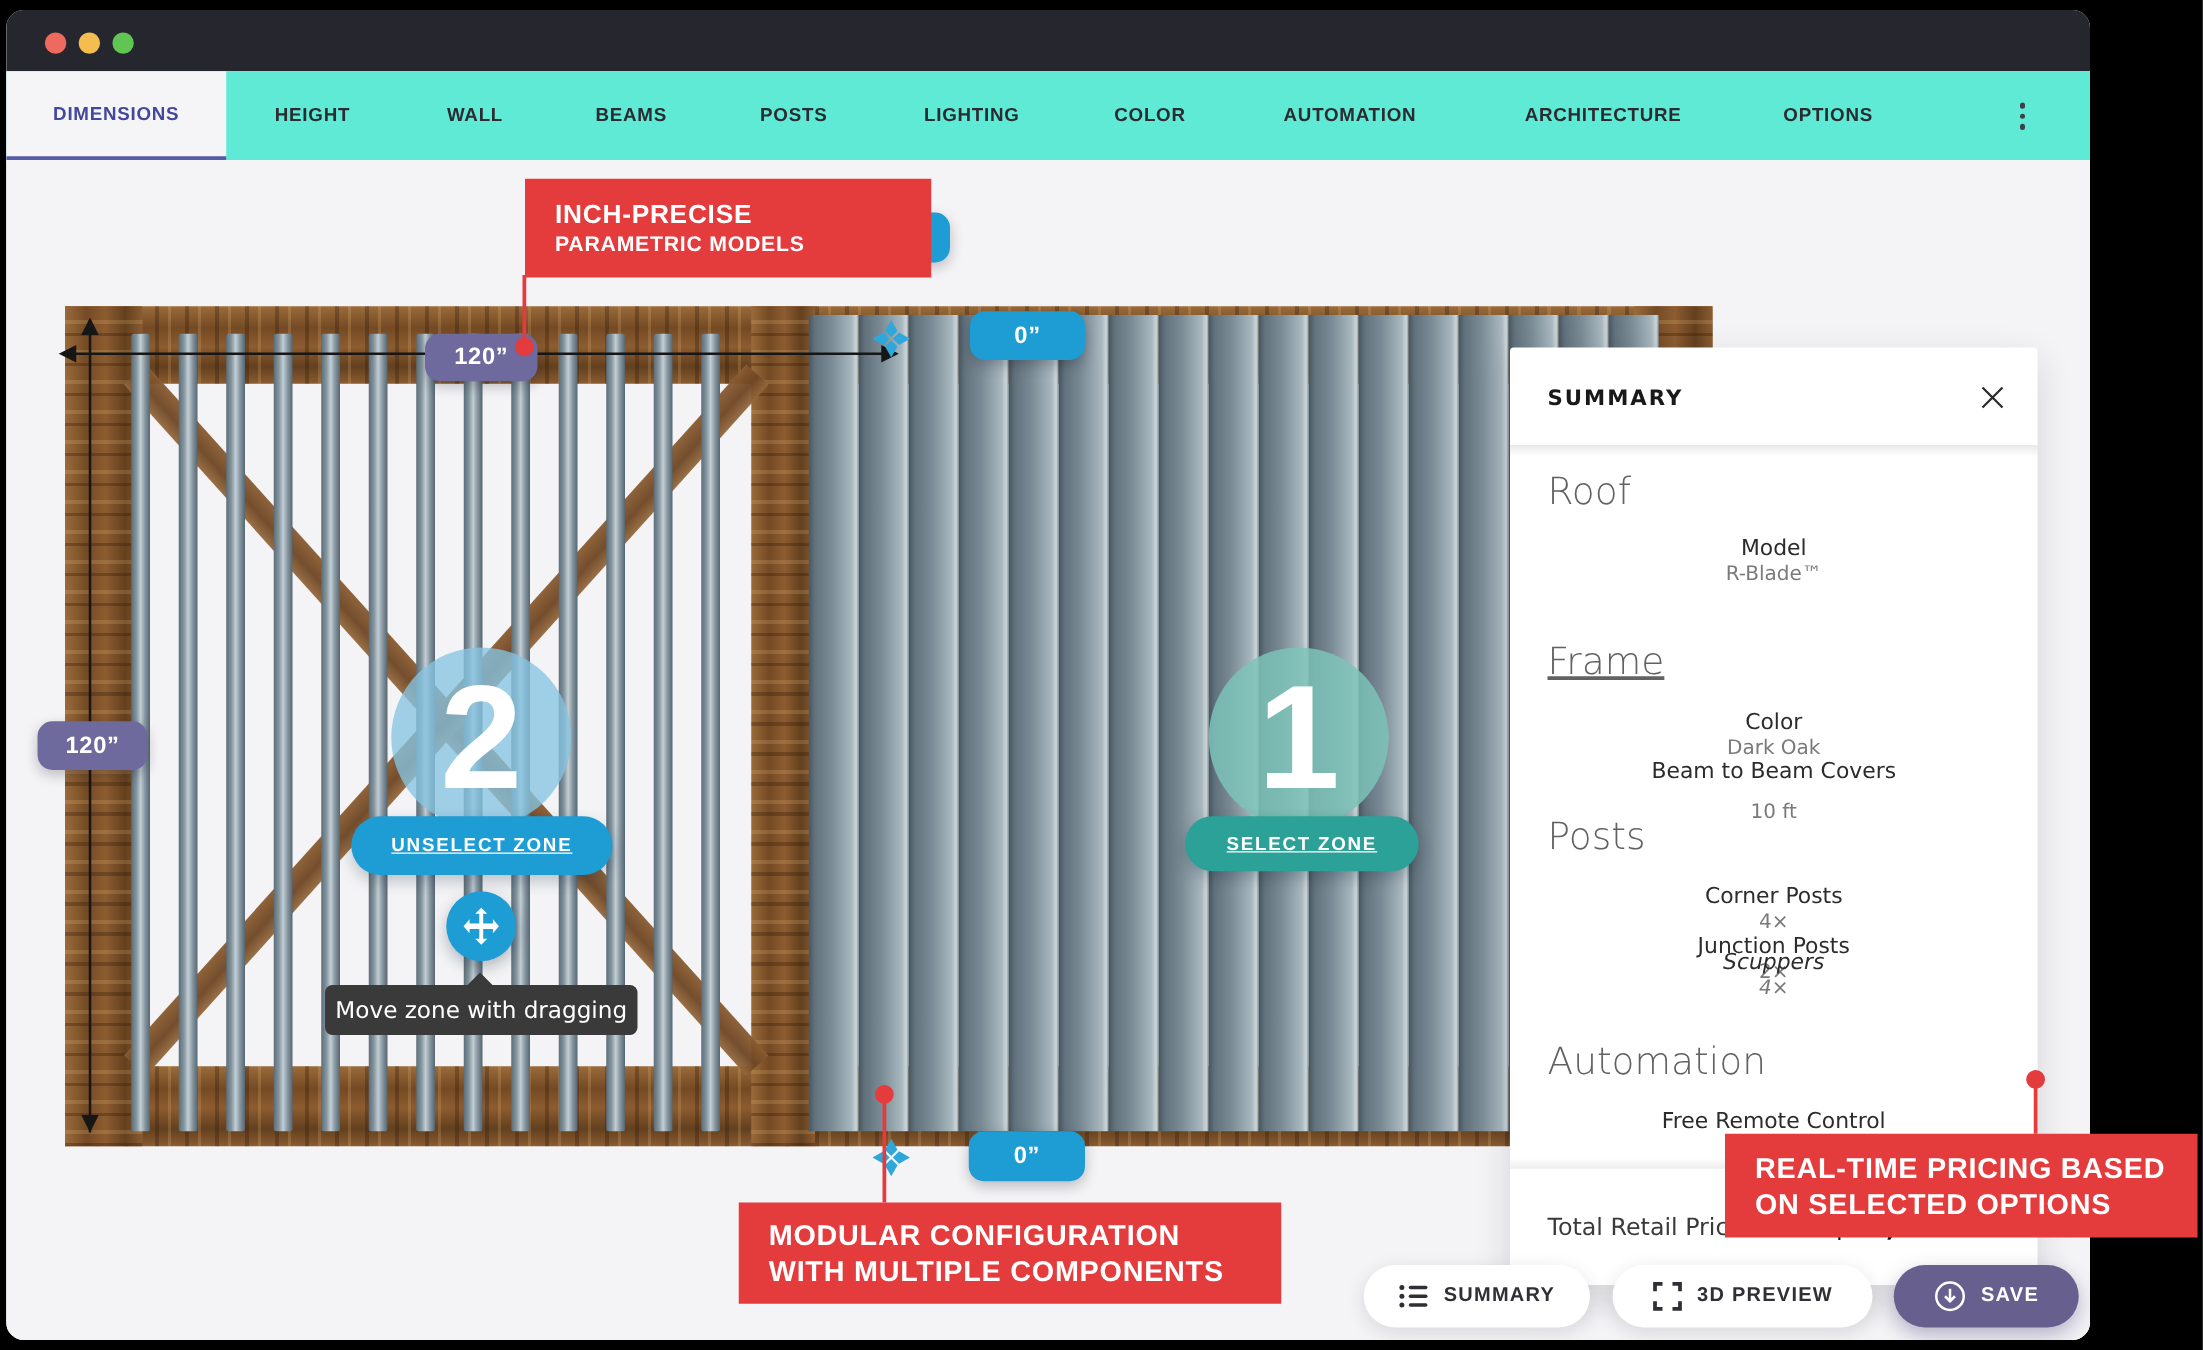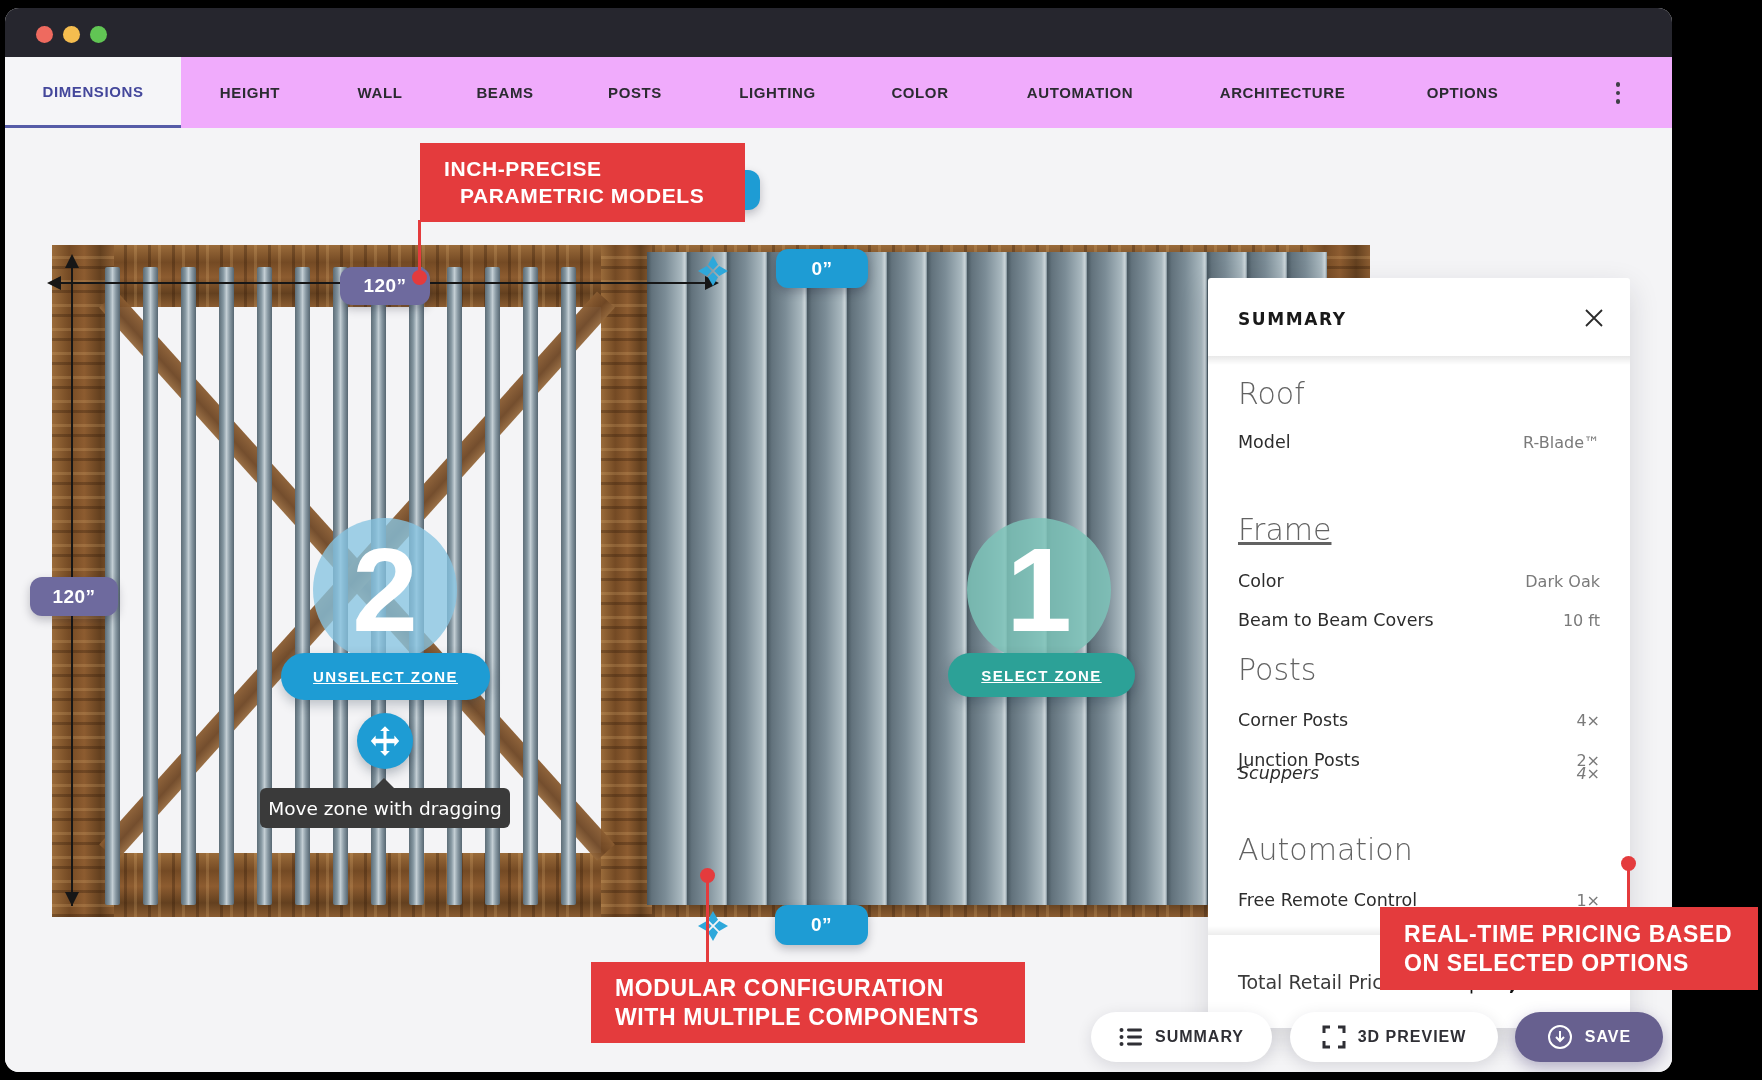--- a/index.html
+++ b/index.html
@@ -9,21 +9,21 @@
 
   
   #app-window{position:absolute;left:5px;top:8px;width:1667px;height:1064px;background:#fff;
               border-radius:14px;overflow:hidden;}
   #titlebar{position:absolute;left:0;top:0;right:0;height:49px;background:#26262e;}
   .tl{position:absolute;top:18px;width:17px;height:17px;border-radius:50%;}
   #tl-close{left:31px;background:#ee6a5f;}
   #tl-min{left:58px;background:#f5bd4f;}
   #tl-max{left:85px;background:#61c554;}
 
-  #tabbar{position:absolute;left:0;top:49px;right:0;height:71px;background:#f0abfc;
+  #tabbar{position:absolute;left:0;top:49px;right:0;height:71px;background:#5eead4;
           border-bottom:1px solid #ececef;}
   .tab{position:absolute;top:0;height:71px;display:flex;align-items:center;justify-content:center;
        font-size:15px;font-weight:bold;letter-spacing:.6px;color:#2b2b31;cursor:pointer;}
   .tab.active{background:#f5f5f8;color:#44479b;border-bottom:3px solid #565ca8;box-sizing:border-box;}
   #kebab{position:absolute;left:1600px;top:22px;width:26px;height:28px;display:flex;flex-direction:column;
          align-items:center;justify-content:center;gap:4px;cursor:pointer;}
   #kebab i{width:4.5px;height:4.5px;border-radius:50%;background:#3f3f46;}
 
   
   #canvas{position:absolute;left:0;top:120px;right:0;bottom:0;background:#f4f4f6;}
@@ -84,21 +84,21 @@
                  border-radius:3px;box-shadow:0 10px 30px rgba(25,25,45,.14);
                  font-family:"DejaVu Sans",sans-serif;z-index:20;}
   #summary-title{position:absolute;left:30px;top:31px;font-size:17px;font-weight:bold;
                  letter-spacing:1.6px;color:#191919;}
   #summary-close{position:absolute;right:24px;top:28px;width:24px;height:24px;cursor:pointer;}
   .pdivider{position:absolute;left:0;right:0;height:9px;
             background:linear-gradient(180deg,rgba(0,0,0,.09),rgba(0,0,0,0));}
   .pdivider.up{background:linear-gradient(0deg,rgba(0,0,0,.07),rgba(0,0,0,0));}
   .phead{position:absolute;left:30px;font-size:30px;font-weight:300;color:#626262;}
   .prow{position:absolute;left:30px;right:30px;height:26px;display:flex;align-items:center;
-        justify-content:space-between;}
+        justify-content:space-between;flex-direction:column;}
   .prow .plabel{font-size:17.5px;color:#2c2c2c;}
   .prow .pval{font-size:16px;color:#7a7a7a;}
   .prow .pval.alert{color:#e8145e;}
   #total-row{position:absolute;left:30px;right:30px;top:688px;height:32px;display:flex;
              align-items:center;justify-content:space-between;}
   #total-label{font-size:19px;color:#3a3a3a;}
   #total-value{font-size:21.5px;font-weight:bold;color:#101010;}
 
   
   .fpill{position:absolute;top:1004px;height:50px;border-radius:25px;background:#fff;display:flex;
@@ -311,21 +311,21 @@
           <path d="M13 7 V16 M9 13 L13 17 L17 13" stroke="#fff" stroke-width="2" fill="none"></path>
         </svg>
         <span>SAVE</span>
       </div>
 
     </div>
   </div>
 
   <div class="ann-box" style="left:420px;top:143px;width:325px;height:79px;">
     <span class="ln" style="font-size:21px;">INCH-PRECISE</span>
-    <span class="ln" style="font-size:21px;margin-left:16px;">PARAMETRIC MODELS</span>
+    <span class="ln" style="font-size:17px;">PARAMETRIC MODELS</span>
   </div>
   <div class="ann-line" style="left:418px;top:220px;height:57px;"></div>
   <div class="ann-dot" style="left:412px;top:270px;"></div>
 
   <div class="ann-box" style="left:591px;top:962px;width:434px;height:81px;">
     <span class="ln" style="font-size:23px;">MODULAR CONFIGURATION</span>
     <span class="ln" style="font-size:23px;">WITH MULTIPLE COMPONENTS</span>
   </div>
   <div class="ann-dot" style="left:700px;top:868px;"></div>
   <div class="ann-line" style="left:706px;top:875px;height:87px;"></div>

